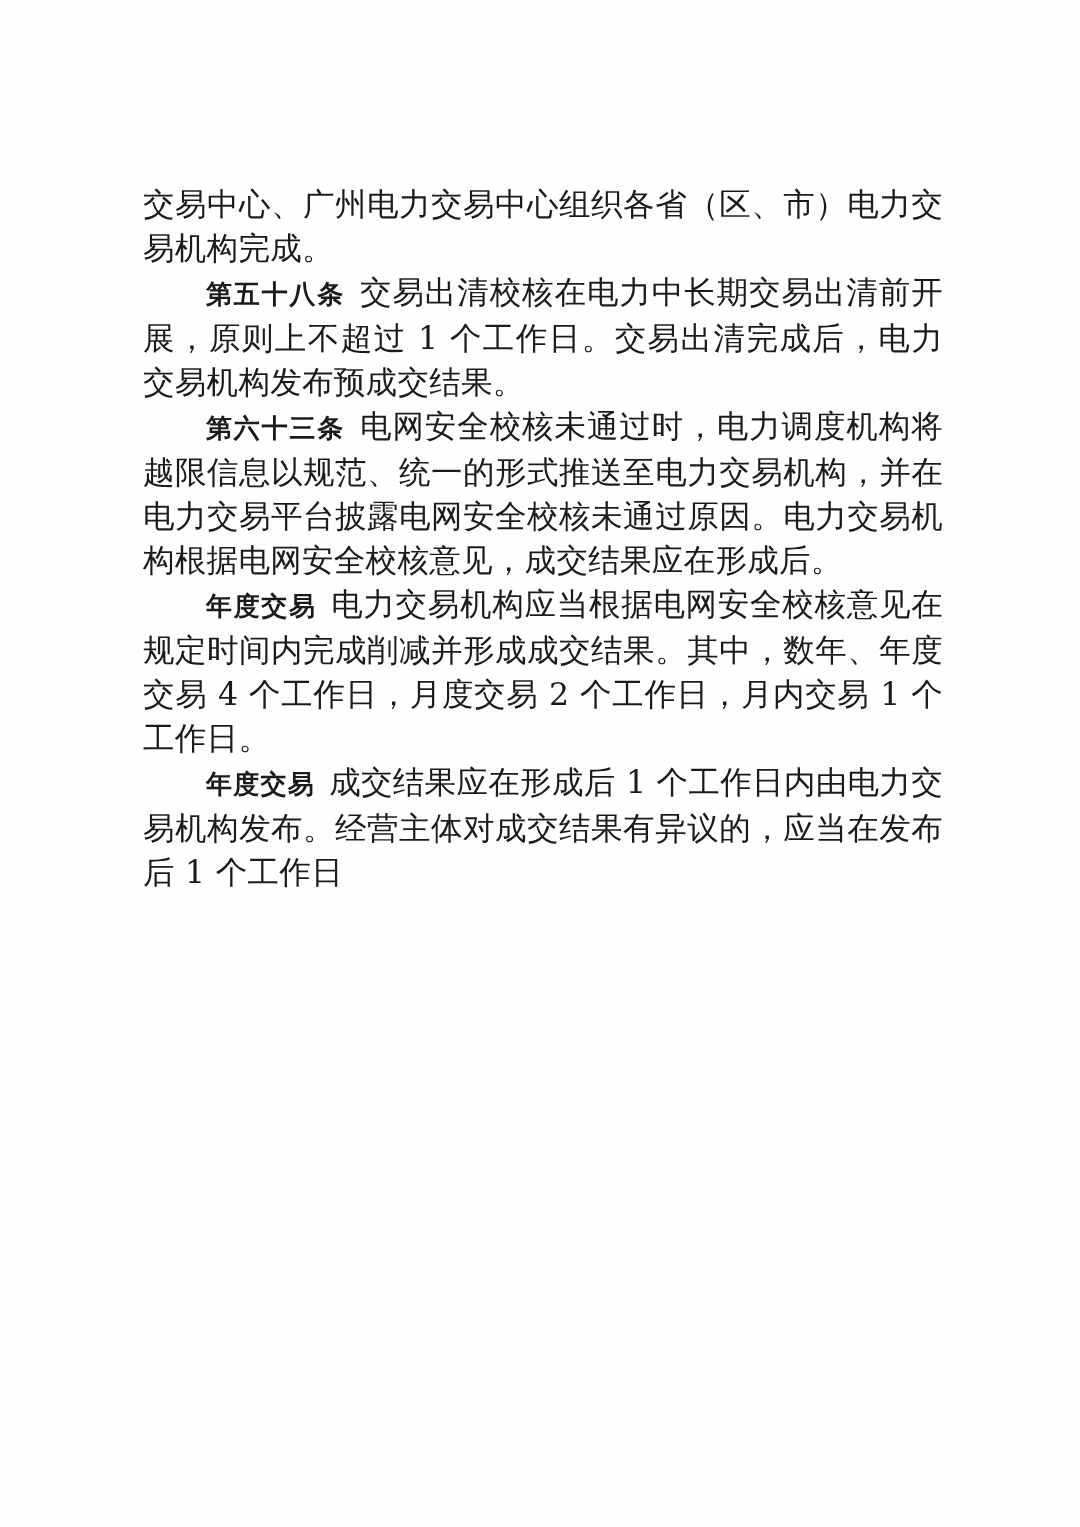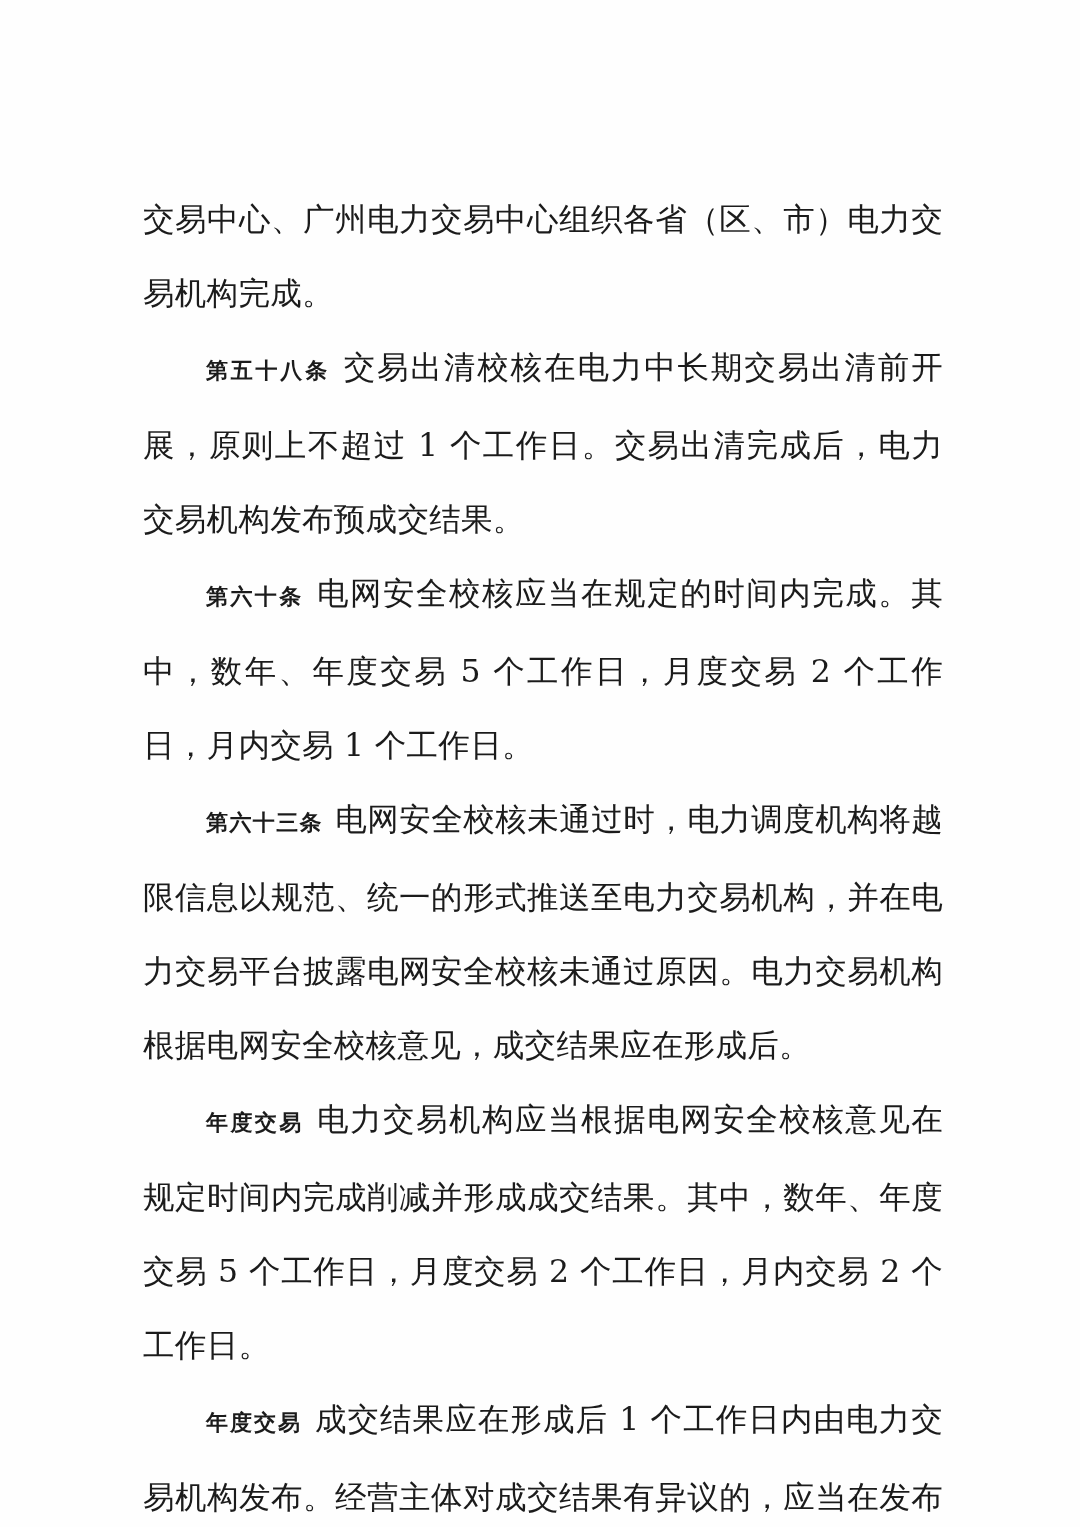--- a/index.html
+++ b/index.html
@@ -28,38 +28,38 @@
     position: absolute;
     left: 143px;
     top: 182px;
     width: 800px;
   }
 
   .para {
     margin: 0;
     padding: 0;
     font-size: 31.5px;
-    line-height: 74px;
+    line-height: 44px;
     color: #1b1b1b;
     text-align: justify;
     text-justify: inter-ideograph;
     text-align-last: left;
     letter-spacing: 0.3px;
     font-family: "DejaVu Serif", "Liberation Serif", serif;
   }
 
   .para.indent {
     text-indent: 63px;
   }
 
   .art-head {
     font-weight: bold;
     letter-spacing: 1.2px;
     font-family: "DejaVu Sans", "Liberation Sans", sans-serif;
-    font-size: 22px;
+    font-size: 26px;
   }
 
   .art-head::after {
     content: "\2002";
   }
 
   
   .watermark {
     position: absolute;
     left: 18px;
@@ -96,30 +96,27 @@
 
     <p class="para">
       <span>交易中心、广州电力交易中心组织各省（区、市）电力交易机构完成。</span>
     </p>
 
     <p class="para indent">
       <span class="art-head">第五十八条</span><span>交易出清校核在电力中长期交易出清前开展，原则上不超过 1 个工作日。交易出清完成后，电力交易机构发布预成交结果。</span>
     </p>
 
 
-    <p class="para indent">
-      <span class="art-head">第六十条</span><span>电网安全校核应当在规定的时间内完成。其中，数年、年度交易 5 个工作日，月度交易 2 个工作日，月内交易 1 个工作日。</span>
-    </p>
 
     <p class="para indent">
       <span class="art-head">第六十三条</span><span>电网安全校核未通过时，电力调度机构将越限信息以规范、统一的形式推送至电力交易机构，并在电力交易平台披露电网安全校核未通过原因。电力交易机构根据电网安全校核意见，成交结果应在形成后。</span>
     </p>
 
     <p class="para indent">
-      <span class="art-head">年度交易</span><span>电力交易机构应当根据电网安全校核意见在规定时间内完成削减并形成成交结果。其中，数年、年度交易 5 个工作日，月度交易 2 个工作日，月内交易 2 个工作日。</span>
+      <span class="art-head">年度交易</span><span>电力交易机构应当根据电网安全校核意见在规定时间内完成削减并形成成交结果。其中，数年、年度交易 4 个工作日，月度交易 2 个工作日，月内交易 1 个工作日。</span>
     </p>
 
     <p class="para indent">
       <span class="art-head">年度交易</span><span>成交结果应在形成后 1 个工作日内由电力交易机构发布。经营主体对成交结果有异议的，应当在发布后 1 个工作日</span>
     </p>
 
   </div>
 
   <div class="watermark">
     <span class="wm-logo">

